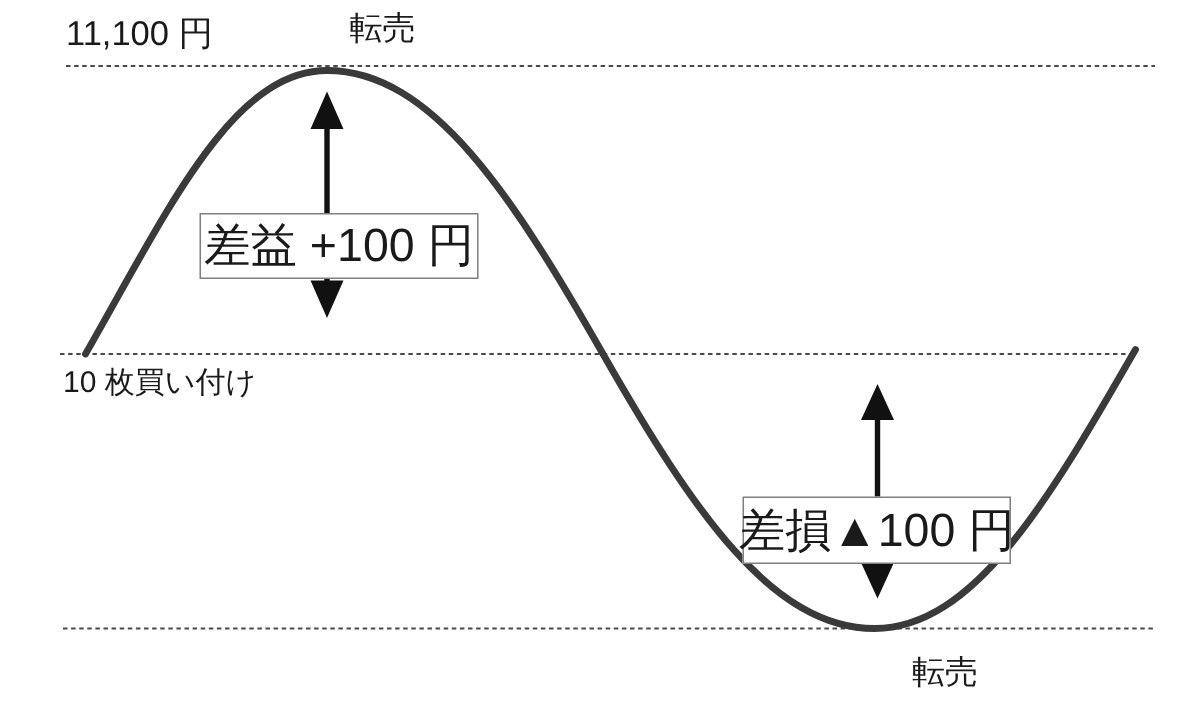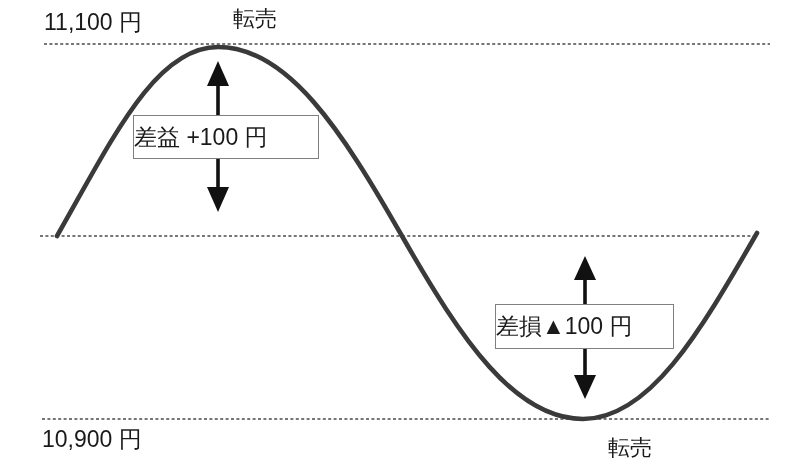--- a/index.html
+++ b/index.html
@@ -29,24 +29,25 @@
   }
   .price-label { font-size: 23px; }
   .resale-label { font-size: 22px; margin-left: 40px; }
   .buy-label { font-size: 20px; }
   .anno-box {
     position: absolute;
     background: #ffffff;
     border: 1px solid #7f7f7f;
     display: flex;
     align-items: center;
-    justify-content: flex-start;
-    font-size: 23px;
+    justify-content: center;
+    font-size: 31px;
     color: #1a1a1a;
     white-space: nowrap;
+    margin-top: 27px;
   }
   .right-align { text-align: right; }
 </style>
 </head>
 <body>
 
 <div class="stage">
 
   <svg width="800" height="475" viewBox="0 0 800 475">
 
@@ -65,26 +66,26 @@
     <g>
       <line x1="585" y1="274" x2="585" y2="382" stroke="#111111" stroke-width="3.6"></line>
       <polygon points="585,256 574,280 596,280" fill="#111111"></polygon>
       <polygon points="585,399 574,375 596,375" fill="#111111"></polygon>
     </g>
   </svg>
 
   <div class="label price-label" style="left:44px; top:10px;">11,100 円</div>
 
 
-  <div class="label price-label" style="left:42px; top:427px;">10,900 円</div>
 
   <div class="label resale-label" style="left:193px; top:7px;">転売</div>
 
   <div class="label resale-label" style="left:568px; top:436px;">転売</div>
 
+  <div class="label buy-label" style="left:42px; top:244px;">10 枚買い付け</div>
 
   <div class="anno-box" style="left:133px; top:115px; width:184px; height:42px;">
     <span>差益 +100 円</span>
   </div>
 
   <div class="anno-box" style="left:495px; top:304px; width:177px; height:43px;">
     <span>差損▲100 円</span>
   </div>
 
 </div>

